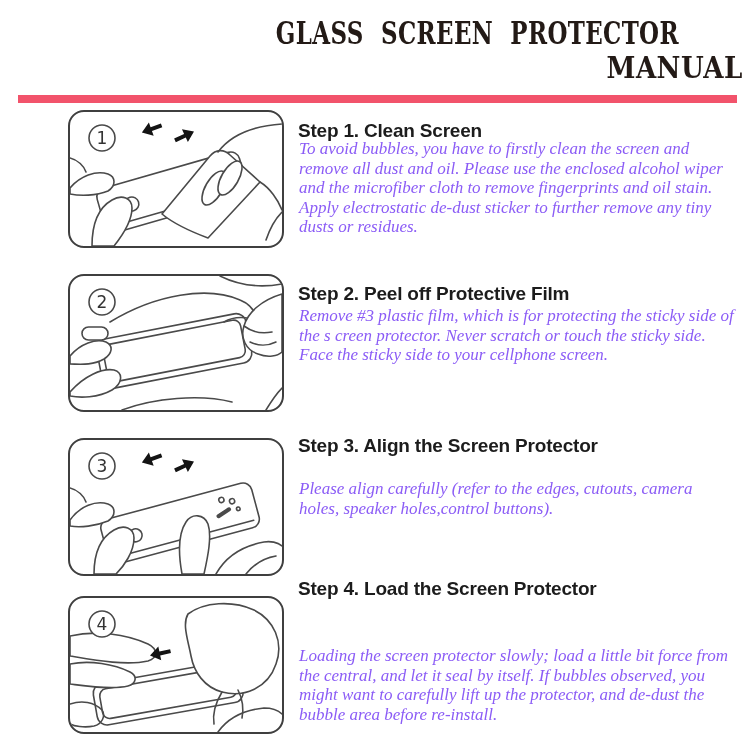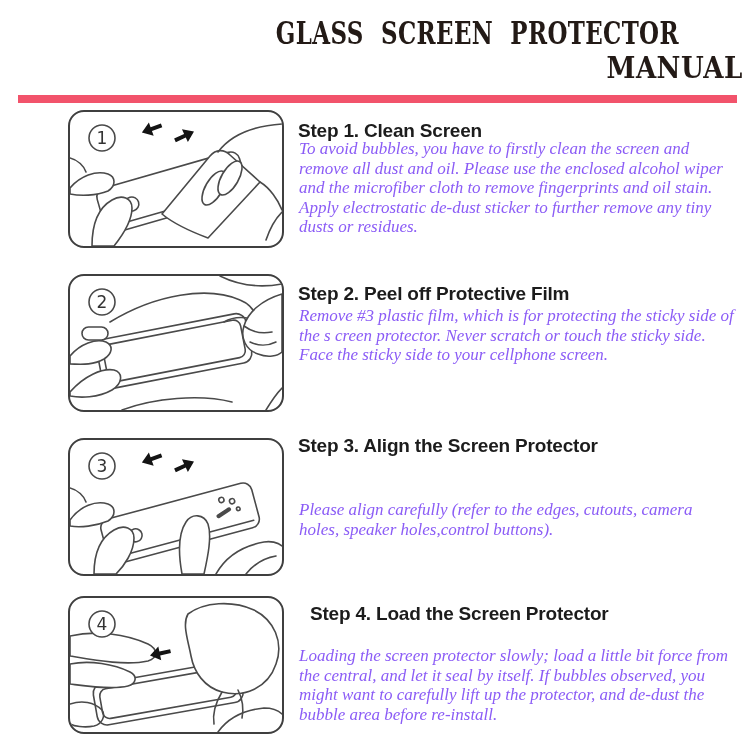--- a/index.html
+++ b/index.html
@@ -23,26 +23,26 @@
     position:absolute;left:68px;width:212px;height:134px;
     border:2px solid #3f3f3f;border-radius:16px;overflow:hidden;background:#fff;
   }
   .box svg{display:block;width:100%;height:100%;}
   .box1{top:110px;}.box2{top:274px;}.box3{top:438px;}.box4{top:596px;}
   
   .heading{
     position:absolute;left:298px;font-weight:bold;font-size:19px;color:#1c1c1c;
     font-family:"Liberation Sans",sans-serif;letter-spacing:-.2px;
   }
-  .h1{top:120px;}.h2{top:259px;margin-top:24px;}.h3{top:435px;text-align:center;}.h4{top:603px;margin-left:12px;}
+  .h1{top:120px;}.h2{top:259px;margin-top:24px;}.h3{top:435px;text-align:center;}.h4{top:578px;}
   .body-text{
     position:absolute;left:299px;width:436px;font-family:"Liberation Serif",serif;
     font-size:17px;line-height:19.5px;color:#8b5cf6;font-style:italic;
   }
-  .b1{top:139px;}.b2{top:306px;}.b3{top:500px;}.b4{top:646px;}
+  .b1{top:139px;}.b2{top:306px;}.b3{top:479px;}.b4{top:646px;}
   
   .art{stroke:#4a4a4a;stroke-width:1.6;fill:none;stroke-linecap:round;stroke-linejoin:round;}
   .art-fill{stroke:#4a4a4a;stroke-width:1.6;fill:#ffffff;stroke-linecap:round;stroke-linejoin:round;}
   .arrow{fill:#141414;stroke:none;}
   .num-circle{stroke:#4a4a4a;stroke-width:1.6;fill:#ffffff;}
   .num-text{font-family:"DejaVu Sans",sans-serif;font-size:17px;fill:#333333;}
 </style>
 </head>
 <body>
 

